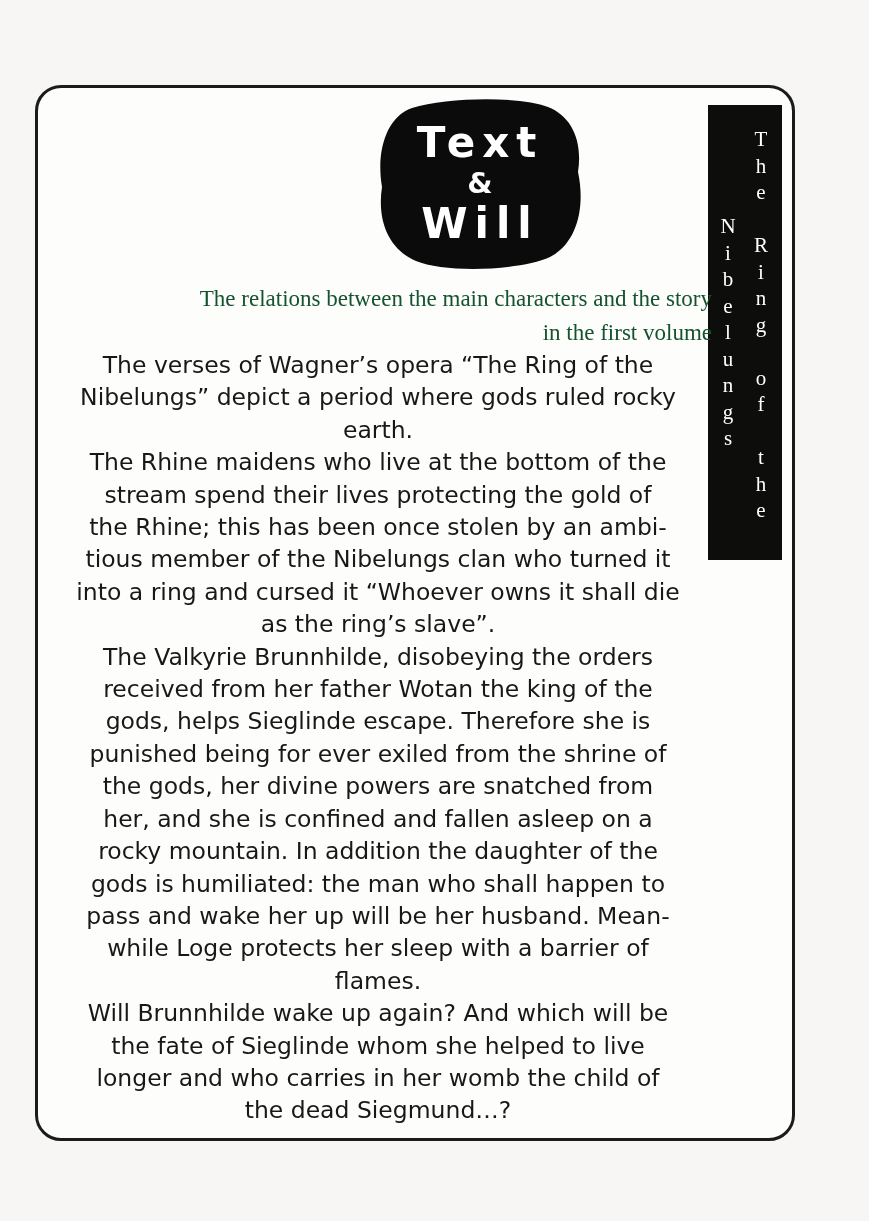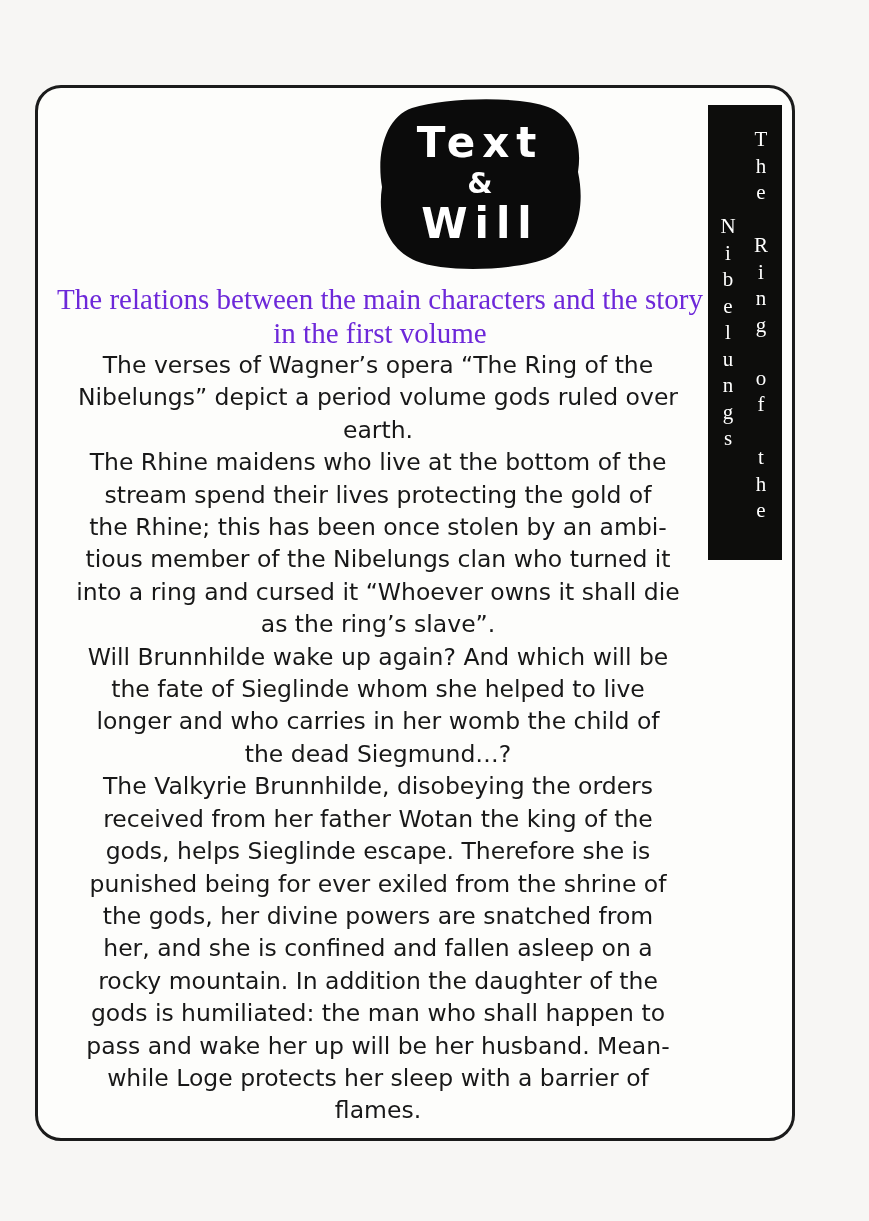--- a/index.html
+++ b/index.html
@@ -55,26 +55,26 @@
     line-height: 31px;
     font-weight: bold;
   }
 
   
   .heading {
     position: absolute;
     left: 48px;
     top: 282px;
     width: 664px;
-    text-align: center;
+    text-align: right;
     white-space: pre;
     font-family: "Liberation Serif", serif;
-    font-size: 29px;
+    font-size: 23px;
     line-height: 34px;
-    color: #6d28d9;
+    color: #14532d;
   }
 
   
   .story {
     position: absolute;
     left: 45px;
     top: 349px;
     width: 666px;
     text-align: center;
     font-size: 23.5px;
@@ -154,38 +154,38 @@
 n
 g
 s</div>
   </div>
 
   <div class="heading">The relations between the main characters and the story
 in the first volume</div>
 
   <div class="story">
     <div class="para">The verses of Wagner’s opera “The Ring of the
-Nibelungs” depict a period volume gods ruled over
+Nibelungs” depict a period where gods ruled rocky
 earth.</div>
     <div class="para">The Rhine maidens who live at the bottom of the
 stream spend their lives protecting the gold of
 the Rhine; this has been once stolen by an ambi-
 tious member of the Nibelungs clan who turned it
 into a ring and cursed it “Whoever owns it shall die
 as the ring’s slave”.</div>
-    <div class="para">Will Brunnhilde wake up again? And which will be
-the fate of Sieglinde whom she helped to live
-longer and who carries in her womb the child of
-the dead Siegmund…?</div>
     <div class="para">The Valkyrie Brunnhilde, disobeying the orders
 received from her father Wotan the king of the
 gods, helps Sieglinde escape. Therefore she is
 punished being for ever exiled from the shrine of
 the gods, her divine powers are snatched from
 her, and she is confined and fallen asleep on a
 rocky mountain. In addition the daughter of the
 gods is humiliated: the man who shall happen to
 pass and wake her up will be her husband. Mean-
 while Loge protects her sleep with a barrier of
 flames.</div>
+    <div class="para">Will Brunnhilde wake up again? And which will be
+the fate of Sieglinde whom she helped to live
+longer and who carries in her womb the child of
+the dead Siegmund…?</div>
   </div>
 
 </div>
 
 </body></html>

